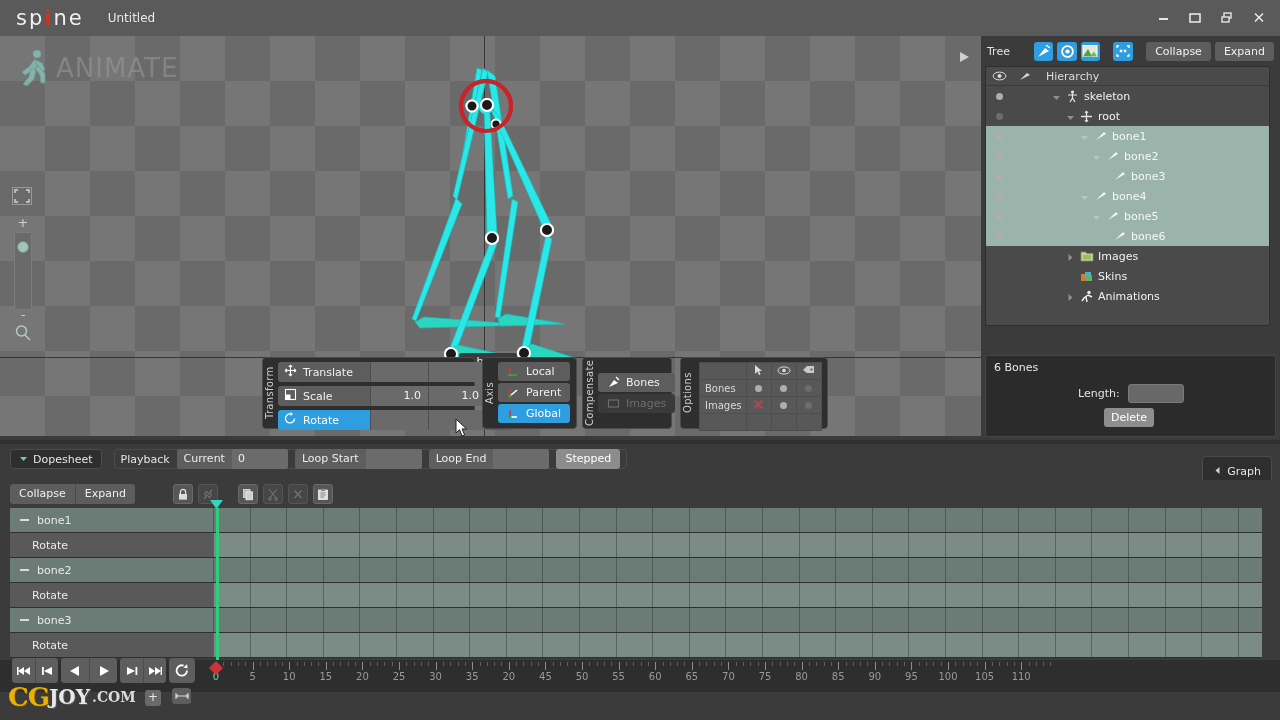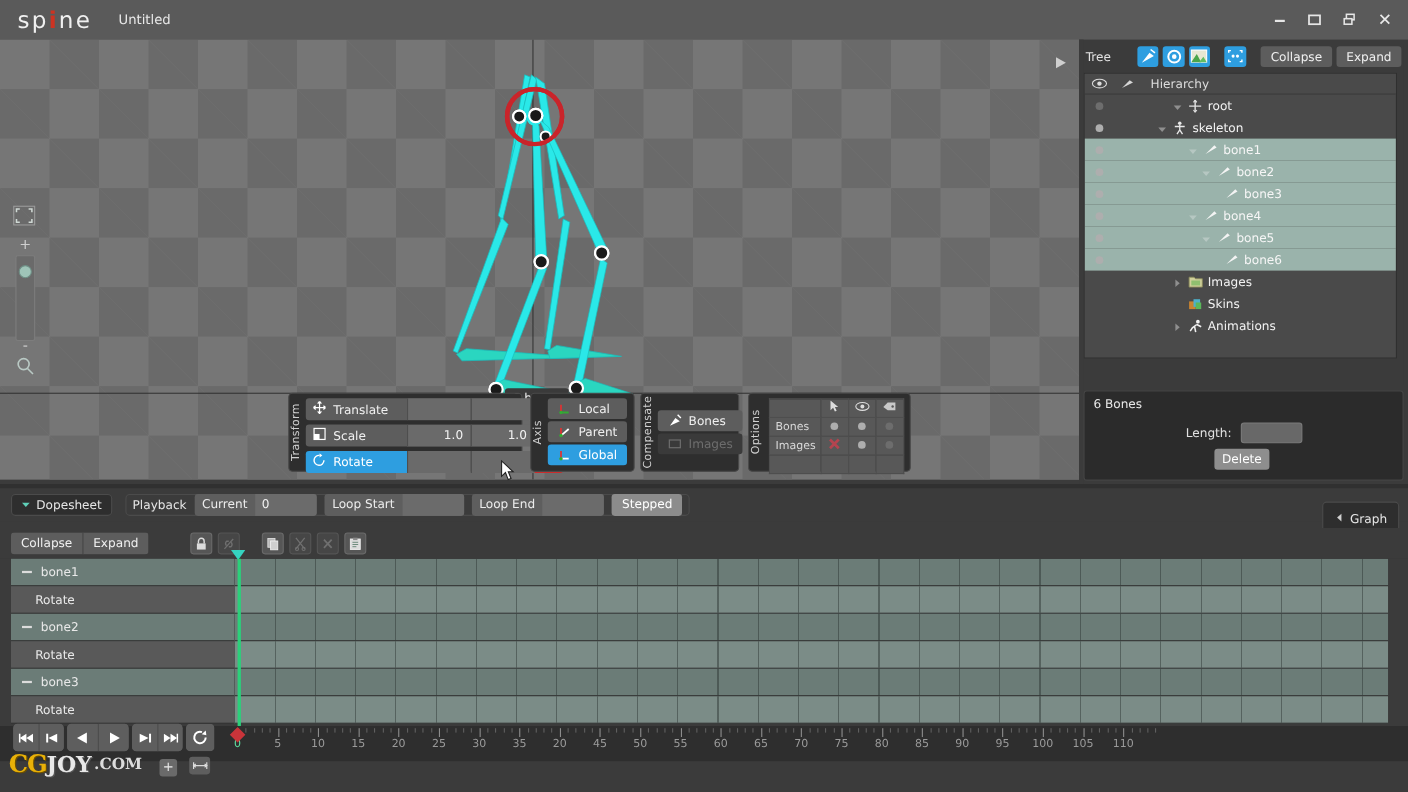--- a/index.html
+++ b/index.html
@@ -182,21 +182,21 @@
   .tbtn2 { width: 23px; height: 25px; display: flex; align-items: center; justify-content: center; background: #5e5e5e; }
   .tbtn2 + .tbtn2 { border-left: 1px solid #4d4d4d; }
   .tgrp.wide .tbtn2 { width: 28px; }
   .tbtn2 svg { display:block; }
   .plus-btn { position: absolute; left: 145px; top: 690px; width: 16px; height: 16px; background: #6a6a6a;
               border-radius: 3px; color: #e8e8e8; font-size: 12px; text-align: center; line-height: 15px; z-index: 5; }
   .frame-btn { position: absolute; left: 172px; top: 688px; width: 19px; height: 16px; background: #5e5e5e;
                border-radius: 3px; display:flex; align-items:center; justify-content:center; z-index: 5; }
 
   .watermark { position: absolute; left: 8px; top: 682px; z-index: 4; display: flex; align-items: center; }
-  .wm-cg { font-family: "DejaVu Serif", serif; font-weight: bold; font-size: 22px; color: #e8b008;
+  .wm-cg { font-family: "DejaVu Serif", serif; font-weight: bold; font-size: 26px; color: #e8b008;
            text-shadow: 1px 1px 0 #6b4f00; letter-spacing: -1px; }
   .wm-joy { font-family: "DejaVu Serif", serif; font-weight: bold; font-size: 20px; color: #e8e8e8;
             text-shadow: 1px 1px 0 #555; }
   .wm-com { font-family: "DejaVu Serif", serif; font-weight: bold; font-size: 14px; color: #dcdcdc; margin-left: 2px; }
 
   .sep-v { position: absolute; left: 981px; top: 36px; width: 4px; height: 408px; background: #3b3b3b; }
   .sep-h { position: absolute; left: 0; top: 440px; width: 1280px; height: 4px; background: #303030; }
 
   .cursor-ptr { position: absolute; left: 455px; top: 418px; z-index: 30; }
 </style>
@@ -231,20 +231,32 @@
           </svg>
       </div>
     </div>
   </div>
 
   <div class="viewport">
     <div class="checker"></div>
     <div class="axis-v"></div>
     <div class="axis-h"></div>
 
+    <div class="animate-badge">
+      <svg width="34" height="40" viewBox="0 0 34 40">
+        <g fill="#8fe6d8" stroke="#6fbfae" stroke-width="0.8">
+          <circle cx="21" cy="6" r="4"></circle>
+          <path d="M19 11 L13 19 L6 24 L9 27 L17 22 L21 18 Z"></path>
+          <path d="M19 12 L26 15 L29 22 L25 23 L21 17 Z"></path>
+          <path d="M15 20 L13 29 L7 36 L11 38 L18 31 L20 22 Z"></path>
+          <path d="M19 20 L24 27 L25 35 L29 35 L29 26 L23 18 Z"></path>
+        </g>
+      </svg>
+      <div class="txt">ANIMATE</div>
+    </div>
 
     <svg width="981" height="400" style="position:absolute;left:0;top:0">
       <defs>
         <linearGradient id="bg" x1="0" y1="0" x2="1" y2="0">
           <stop offset="0" stop-color="#28e8e8"></stop>
             <stop offset="1" stop-color="#1fd0d0"></stop>
         </linearGradient>
       </defs>
 
       <polygon points="482,34 477,32 455,165" fill="#29e9e9" stroke="#18c0c0" stroke-width="0.7"></polygon>
@@ -550,49 +562,49 @@
         <div class="col-lock">
           <svg width="14" height="12" viewBox="0 0 14 12">
               <path d="M2 10 L9 3 L12 5 Z" fill="#d6d6d6"></path>
             </svg>
         </div>
         <div class="hname">Hierarchy</div>
       </div>
 
       <div class="trow2">
         <div class="col-eye">
+            <span class="dot"></span>
+          </div>
+        <div class="col-lock"></div>
+        <div class="lblwrap" style="padding-left:14px;">
+          <span class="twisty"><svg width="9" height="9" viewBox="0 0 9 9">
+                <path d="M1 3 L8 3 L4.5 7 Z" fill="#8f8f8f"></path>
+              </svg></span>
+          <span class="node-ico"><svg width="13" height="13" viewBox="0 0 13 13">
+                <circle cx="6.5" cy="2" r="1.6" fill="#e8e8e8"></circle>
+                <path d="M6.5 3.6 L6.5 8 M2 5 L11 5 M6.5 8 L4 12 M6.5 8 L9 12" stroke="#e8e8e8" stroke-width="1.2" fill="none"></path>
+              </svg></span>
+          <span>skeleton</span>
+        </div>
+      </div>
+
+      <div class="trow2">
+        <div class="col-eye">
             <span class="dot dim"></span>
           </div>
         <div class="col-lock"></div>
         <div class="lblwrap" style="padding-left:28px;">
           <span class="twisty"><svg width="9" height="9" viewBox="0 0 9 9">
                 <path d="M1 3 L8 3 L4.5 7 Z" fill="#8f8f8f"></path>
               </svg></span>
           <span class="node-ico"><svg width="13" height="13" viewBox="0 0 13 13">
                 <path d="M6.5 1 L6.5 12 M1 6.5 L12 6.5" stroke="#e0e0e0" stroke-width="1.3"></path>
                 <path d="M6.5 1 L5 3 M6.5 1 L8 3 M6.5 12 L5 10 M6.5 12 L8 10" stroke="#e0e0e0" stroke-width="1.1"></path>
               </svg></span>
           <span>root</span>
-        </div>
-      </div>
-
-      <div class="trow2">
-        <div class="col-eye">
-            <span class="dot"></span>
-          </div>
-        <div class="col-lock"></div>
-        <div class="lblwrap" style="padding-left:14px;">
-          <span class="twisty"><svg width="9" height="9" viewBox="0 0 9 9">
-                <path d="M1 3 L8 3 L4.5 7 Z" fill="#8f8f8f"></path>
-              </svg></span>
-          <span class="node-ico"><svg width="13" height="13" viewBox="0 0 13 13">
-                <circle cx="6.5" cy="2" r="1.6" fill="#e8e8e8"></circle>
-                <path d="M6.5 3.6 L6.5 8 M2 5 L11 5 M6.5 8 L4 12 M6.5 8 L9 12" stroke="#e8e8e8" stroke-width="1.2" fill="none"></path>
-              </svg></span>
-          <span>skeleton</span>
         </div>
       </div>
 
       <div class="trow2 selrow">
         <div class="col-eye">
             <span class="dot"></span>
           </div>
         <div class="col-lock"></div>
         <div class="lblwrap" style="padding-left:42px;">
           <span class="twisty"><svg width="9" height="9" viewBox="0 0 9 9">

